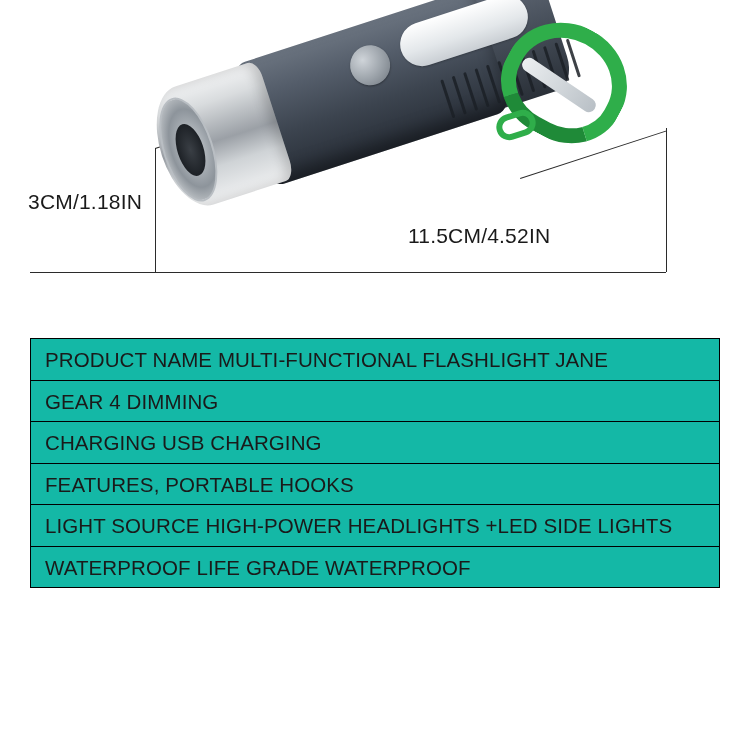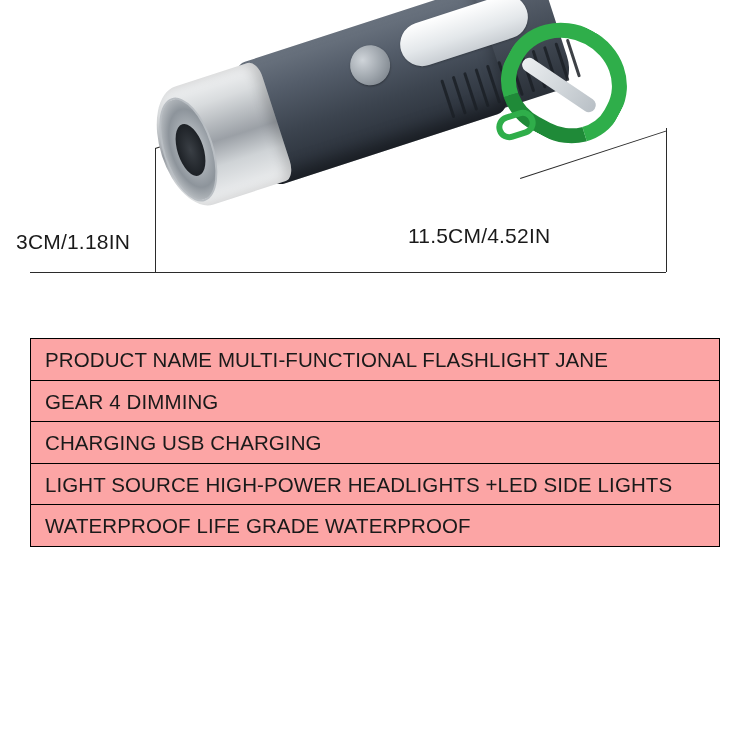--- a/index.html
+++ b/index.html
@@ -36,23 +36,22 @@
   }
 
   .dim-label {
     position: absolute;
     font-size: 21px;
     color: #1a1a1a;
     white-space: nowrap;
     letter-spacing: 0.2px;
   }
   #dim-height-label {
-    left: 16px;
+    left: 28px;
     top: 190px;
-    margin-top: 40px;
   }
   #dim-length-label {
     left: 408px;
     top: 224px;
   }
 
   
   .flashlight {
     position: absolute;
     left: 140px;
@@ -197,21 +196,21 @@
   }
 
   
   .spec-table {
     position: absolute;
     left: 30px;
     top: 338px;
     width: 690px;
     border: 1.5px solid #000000;
     box-sizing: border-box;
-    background: #fca5a5;
+    background: #14b8a6;
   }
   .spec-row {
     border-bottom: 1.5px solid #000000;
     padding: 9px 12px 8px 14px;
     font-size: 20.5px;
     line-height: 1.15;
     white-space: nowrap;
     letter-spacing: 0.1px;
   }
   .spec-row:last-child {
@@ -264,15 +263,16 @@
   </div>
 
   <div class="dim-label" id="dim-height-label">3CM/1.18IN</div>
   <div class="dim-label" id="dim-length-label">11.5CM/4.52IN</div>
 </div>
 
 <div class="spec-table">
   <div class="spec-row">PRODUCT NAME MULTI-FUNCTIONAL FLASHLIGHT JANE</div>
   <div class="spec-row">GEAR 4 DIMMING</div>
   <div class="spec-row">CHARGING USB CHARGING</div>
+  <div class="spec-row">FEATURES, PORTABLE HOOKS</div>
   <div class="spec-row">LIGHT SOURCE HIGH-POWER HEADLIGHTS +LED SIDE LIGHTS</div>
   <div class="spec-row">WATERPROOF LIFE GRADE WATERPROOF</div>
 </div>
 
 </body></html>

